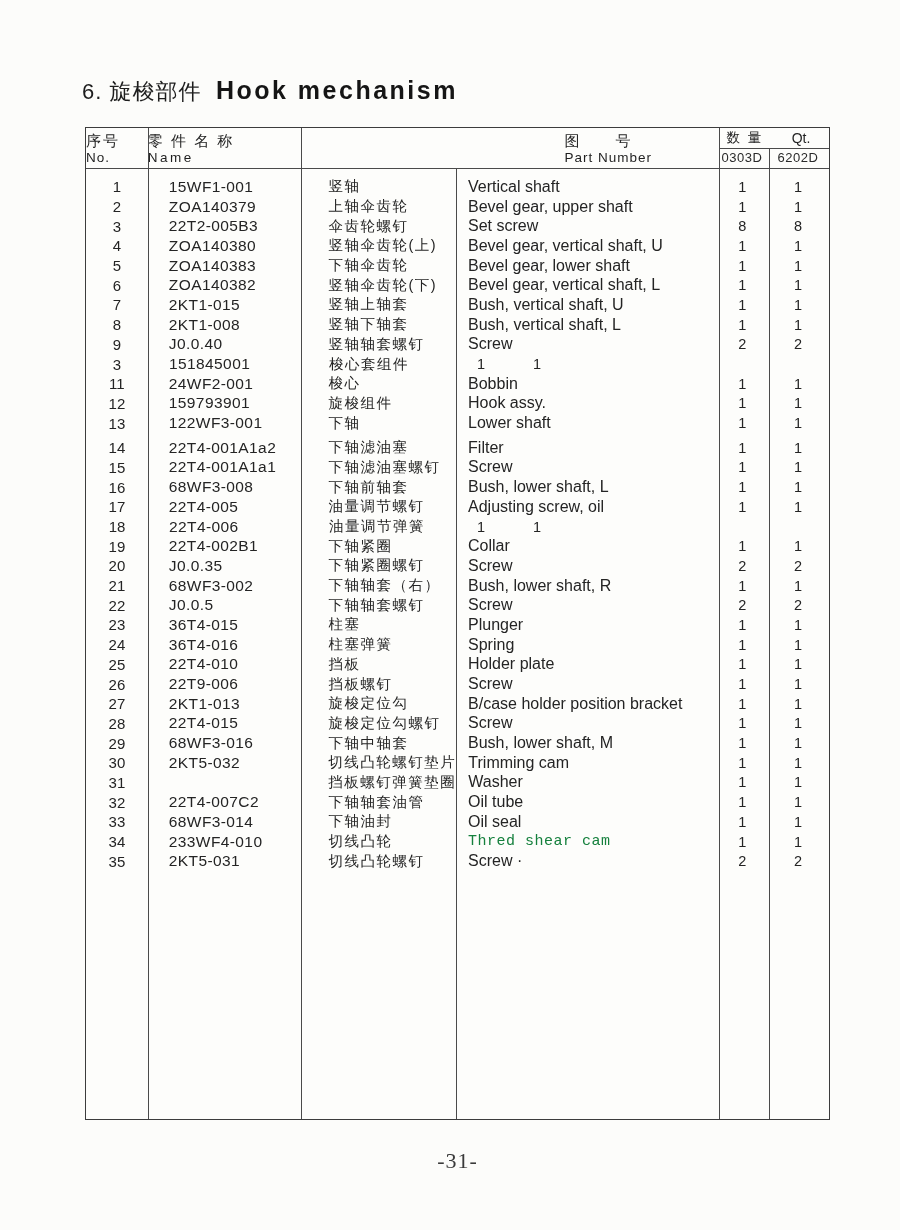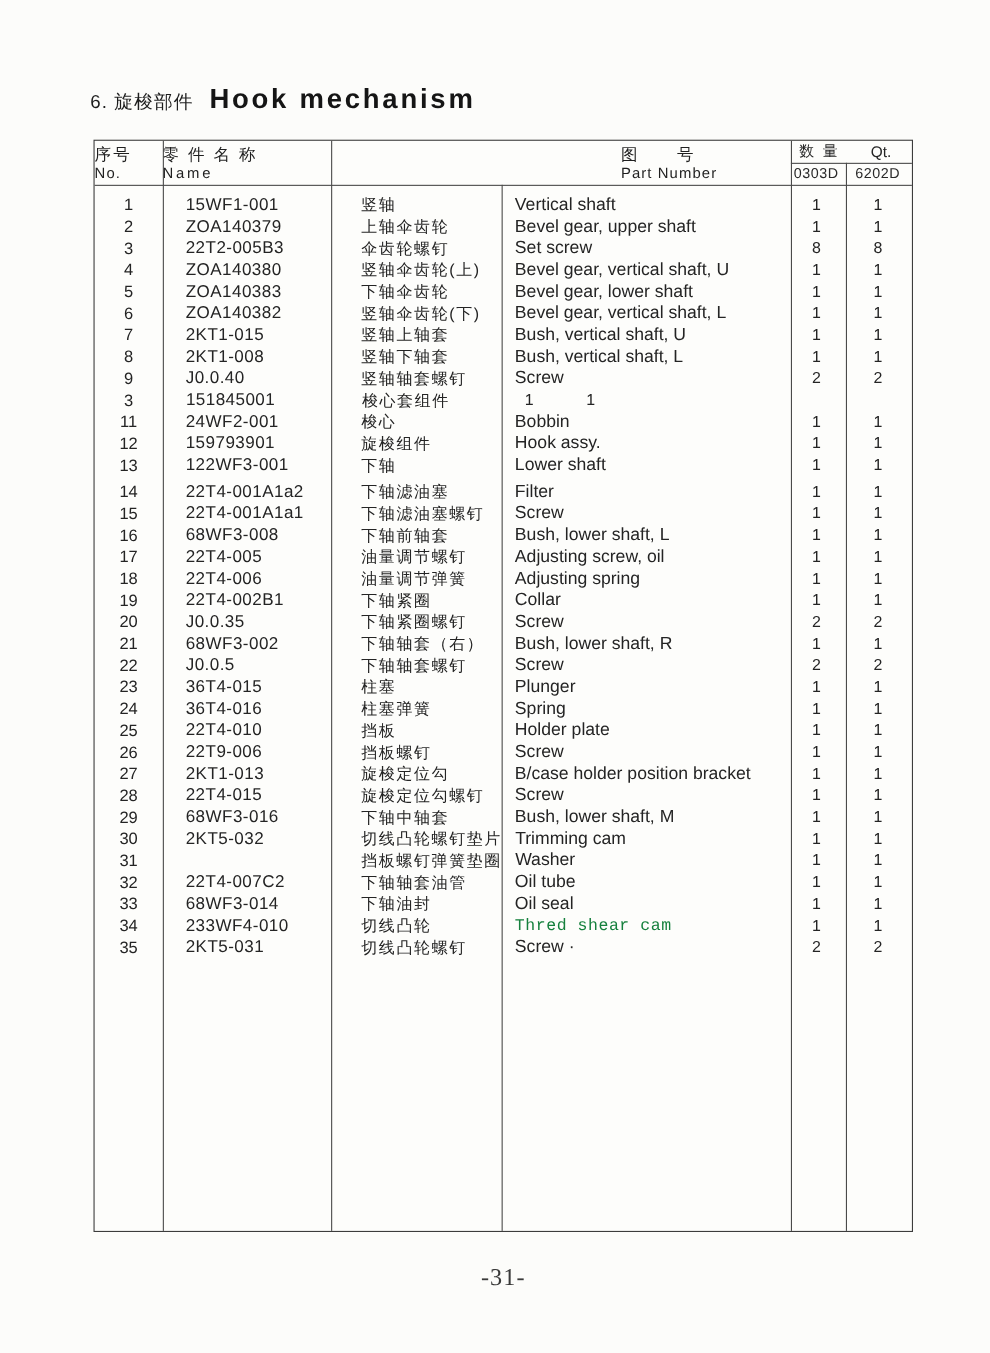--- a/index.html
+++ b/index.html
@@ -14,21 +14,21 @@
   .page {
     position: absolute; inset: 0;
     background: #fcfcfa;
   }
   
   .title {
     position: absolute; left: 82px; top: 76px;
     white-space: nowrap;
   }
   .title .cn {
-    font-size: 17px; font-weight: 500; letter-spacing: 1px; color: #1d1d1d;
+    font-size: 22px; font-weight: 500; letter-spacing: 1px; color: #1d1d1d;
   }
   .title .en {
     font-size: 25px; font-weight: 700; letter-spacing: 2.5px;
     margin-left: 10px; color: #151515;
   }
   
   .parts-table {
     position: absolute; left: 85px; top: 127px;
     width: 745px; height: 993px;
     border: 1.5px solid #3c3c3c;
@@ -267,21 +267,20 @@
     <span class="c c-part">22T4-005</span>
     <span class="c c-cn">油量调节螺钉</span>
     <span class="c c-en">Adjusting screw, oil</span>
     <span class="c c-q1">1</span>
     <span class="c c-q2">1</span>
   </div>
         <div class="row">
     <span class="c c-no">18</span>
     <span class="c c-part">22T4-006</span>
     <span class="c c-cn">油量调节弹簧</span>
-    <span class="c c-en">Adjusting spring</span>
     <span class="c c-q1">1</span>
     <span class="c c-q2">1</span>
   </div>
         <div class="row">
     <span class="c c-no">19</span>
     <span class="c c-part">22T4-002B1</span>
     <span class="c c-cn">下轴紧圈</span>
     <span class="c c-en">Collar</span>
     <span class="c c-q1">1</span>
     <span class="c c-q2">1</span>

